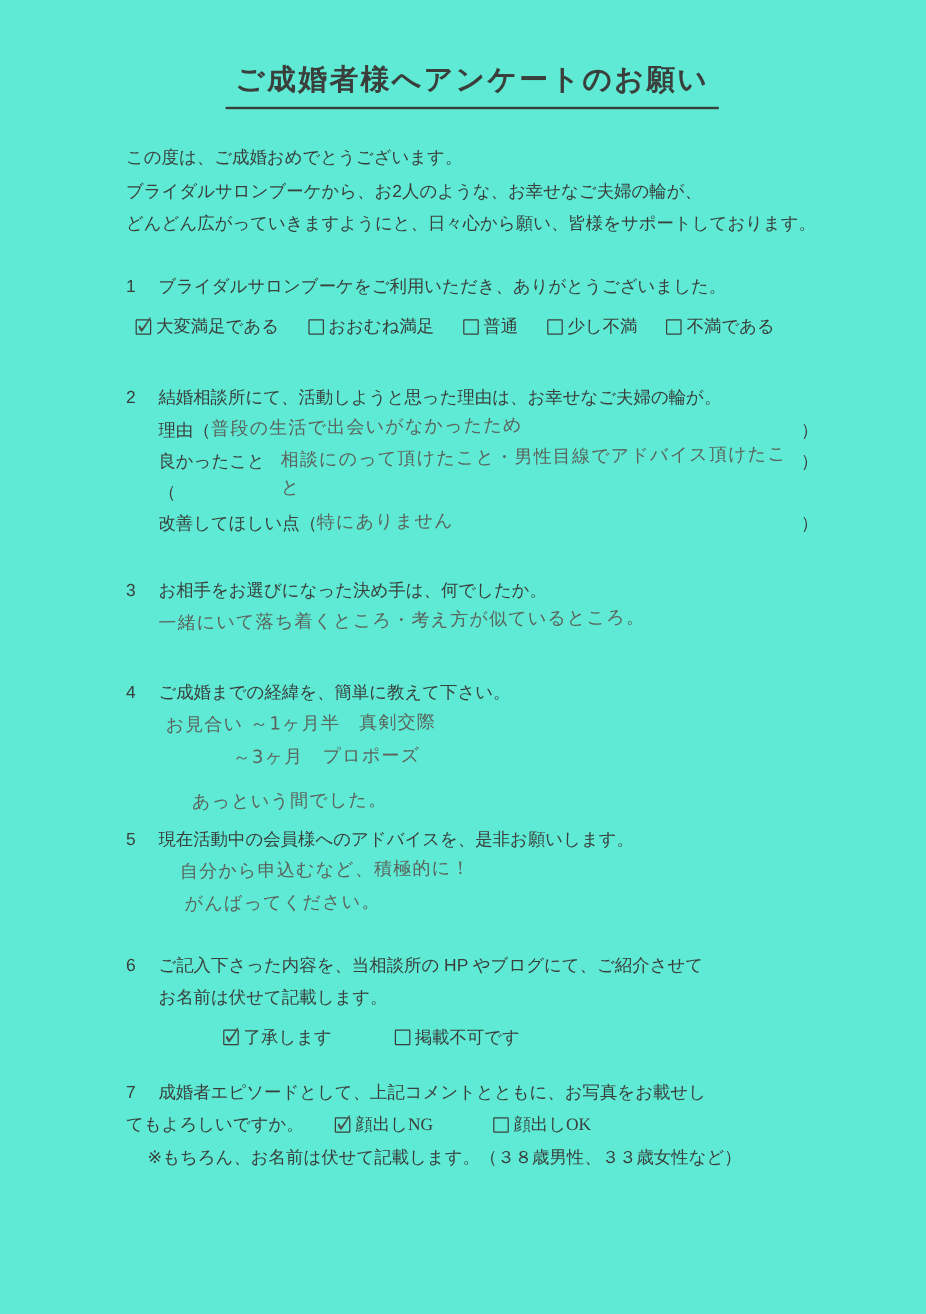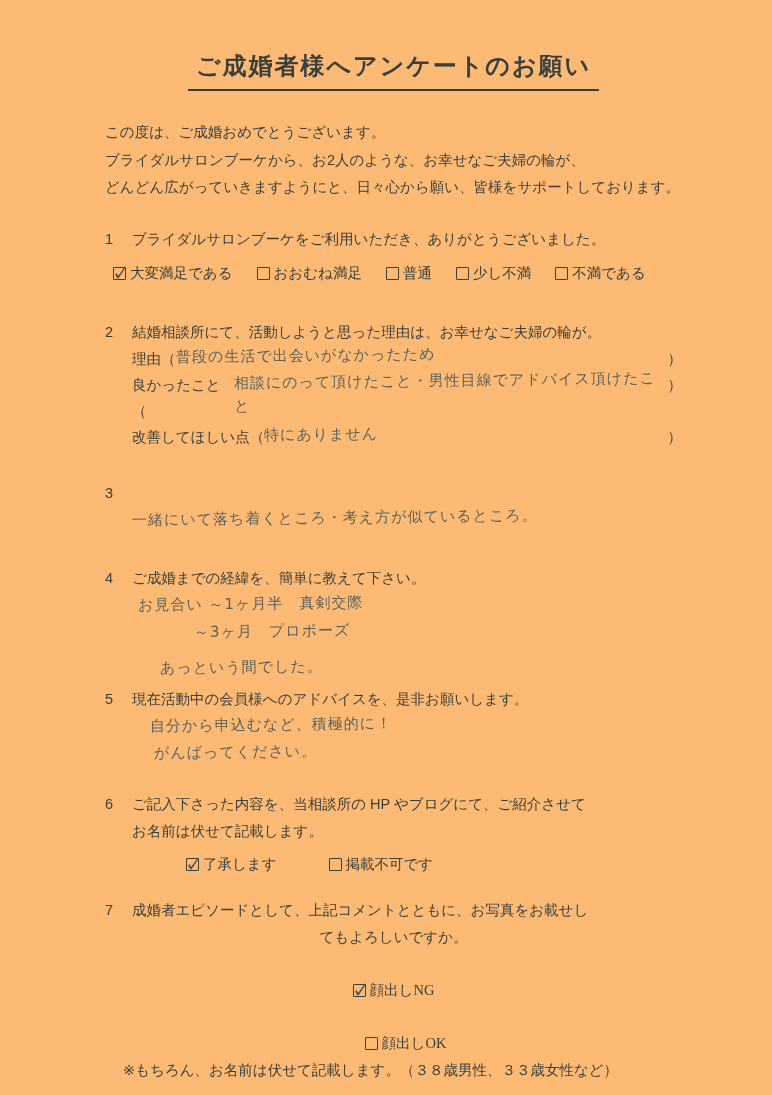--- a/index.html
+++ b/index.html
@@ -1,18 +1,18 @@
 <!DOCTYPE html>
 <html lang="ja"><head>
 <meta charset="utf-8">
 <style>
   html,body{margin:0;padding:0;background:#d8d8d8;}
   .page{
     width:772px;height:1095px;
-    background:#fdba74;
+    background:#5eead4;
     box-sizing:border-box;
     padding:50px 90px 0 105px;
     font-family:"Liberation Sans","DejaVu Sans",sans-serif;
     color:#3a3f3c;
     position:relative;
     overflow:hidden;
   }
   
   .title-wrap{text-align:center;margin-bottom:28px;}
   .doc-title{
@@ -120,21 +120,21 @@
           <span class="paren-close">）</span>
         </div>
       </span>
     </div>
   </div>
 
   <div class="q sp-q3">
     <div class="q-head">
       <span class="q-num">3</span>
       <span class="q-body">
-        <br>
+        <span>お相手をお選びになった決め手は、何でしたか。</span><br>
         <span class="hand">一緒にいて落ち着くところ・考え方が似ているところ。</span>
       </span>
     </div>
   </div>
 
   <div class="q sp-q4">
     <div class="q-head">
       <span class="q-num">4</span>
       <span class="q-body">
         <span>ご成婚までの経緯を、簡単に教えて下さい。</span><br>
@@ -170,21 +170,21 @@
     </div>
   </div>
 
   <div class="q sp-q7">
     <div class="q-head">
       <span class="q-num">7</span>
       <span class="q-body">
         <span>成婚者エピソードとして、上記コメントとともに、お写真をお載せし</span>
       </span>
     </div>
-    <div style="display:flex;gap:26px;align-items:center;flex-direction:column;">
+    <div style="display:flex;gap:26px;align-items:center;">
       <span>てもよろしいですか。</span>
       <span class="opt"><span class="cb checked"></span><span>顔出しNG</span></span>
       <span class="opt" style="margin-left:24px;"><span class="cb"></span><span>顔出しOK</span></span>
     </div>
     <div style="margin-left:18px;">※もちろん、お名前は伏せて記載します。（３８歳男性、３３歳女性など）</div>
   </div>
 
 </div>
 
 </body></html>

